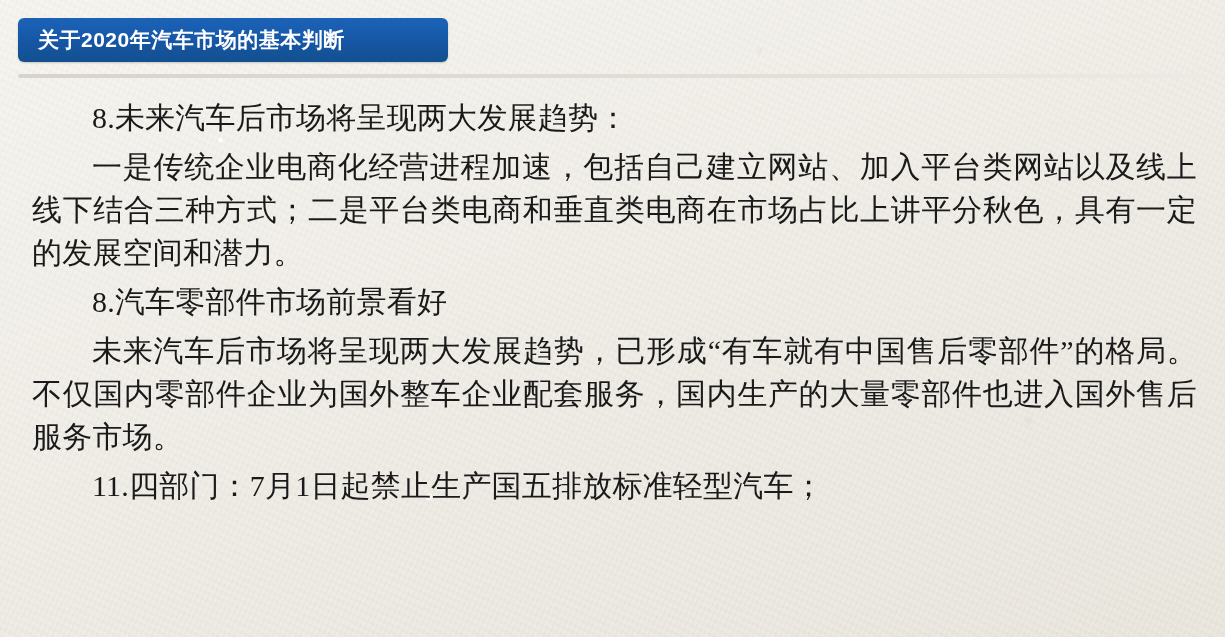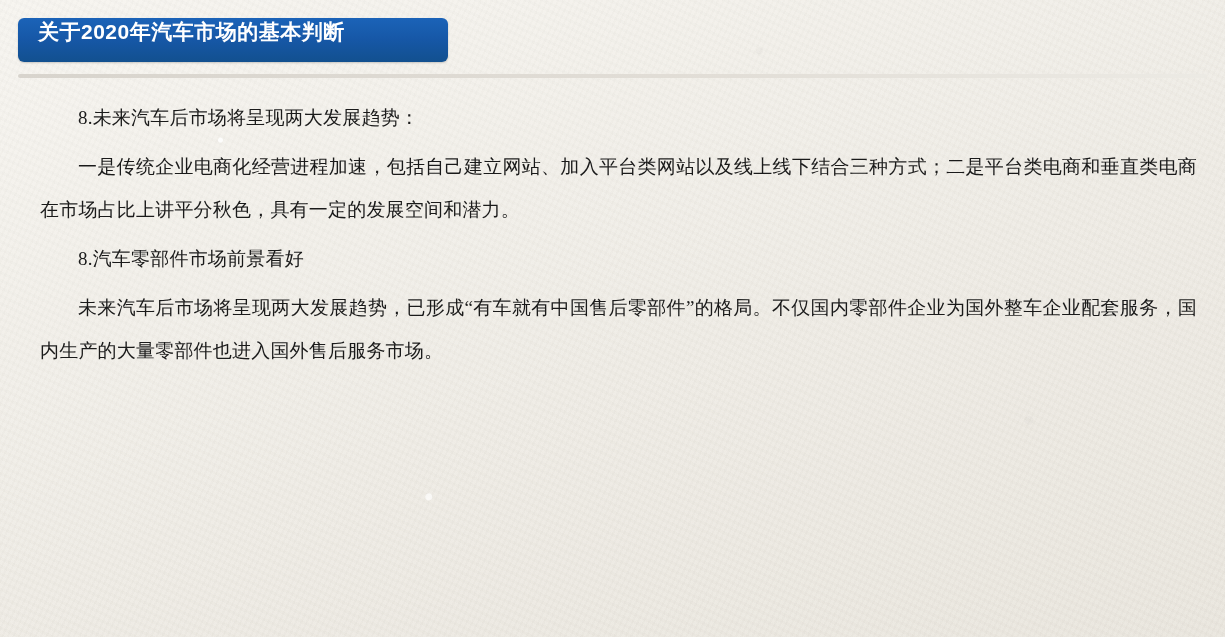--- a/index.html
+++ b/index.html
@@ -30,21 +30,21 @@
   }
   .title-bar {
     position: absolute;
     left: 18px;
     top: 18px;
     height: 44px;
     min-width: 430px;
     background: linear-gradient(180deg, #1b63b8 0%, #1657a6 50%, #12508f 100%);
     border-radius: 6px;
     display: flex;
-    align-items: flex-start;
+    align-items: center;
     padding: 0 22px 0 20px;
     box-sizing: border-box;
     box-shadow: 0 1px 2px rgba(0,0,0,0.18);
   }
   .title-text {
     color: #ffffff;
     font-family: "Liberation Sans", "DejaVu Sans", sans-serif;
     font-weight: bold;
     font-size: 21px;
     letter-spacing: 0.5px;
@@ -61,22 +61,22 @@
   }
   .content {
     position: absolute;
     left: 10px;
     right: 10px;
     top: 96px;
     padding: 0 18px;
     box-sizing: border-box;
   }
   p.para {
-    margin: 0 0 6px 12px;
-    font-size: 19px;
+    margin: 0 0 6px 4px;
+    font-size: 30px;
     line-height: 43px;
     color: #1a1a1a;
     text-align: justify;
     text-indent: 2em;
     letter-spacing: 0.2px;
   }
 </style>
 </head>
 <body>
 
@@ -86,15 +86,16 @@
     <span class="title-text">关于2020年汽车市场的基本判断</span>
   </div>
 
   <div class="title-rule"></div>
 
   <div class="content">
     <p class="para">8.未来汽车后市场将呈现两大发展趋势：</p>
     <p class="para">一是传统企业电商化经营进程加速，包括自己建立网站、加入平台类网站以及线上线下结合三种方式；二是平台类电商和垂直类电商在市场占比上讲平分秋色，具有一定的发展空间和潜力。</p>
     <p class="para">8.汽车零部件市场前景看好</p>
     <p class="para">未来汽车后市场将呈现两大发展趋势，已形成“有车就有中国售后零部件”的格局。不仅国内零部件企业为国外整车企业配套服务，国内生产的大量零部件也进入国外售后服务市场。</p>
+    <p class="para">11.四部门：7月1日起禁止生产国五排放标准轻型汽车；</p>
   </div>
 
 </div>
 
 </body></html>

